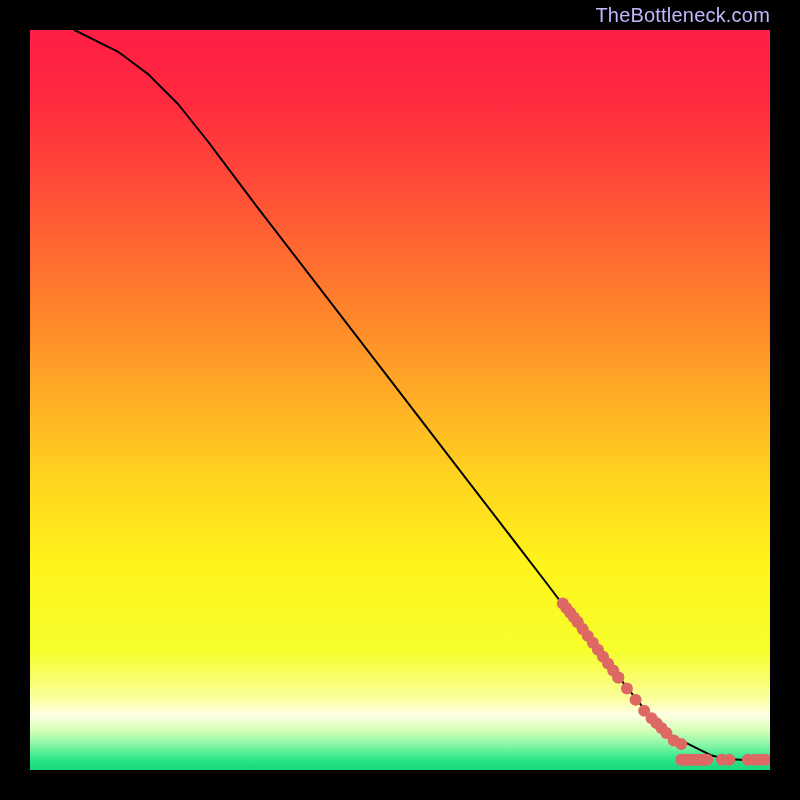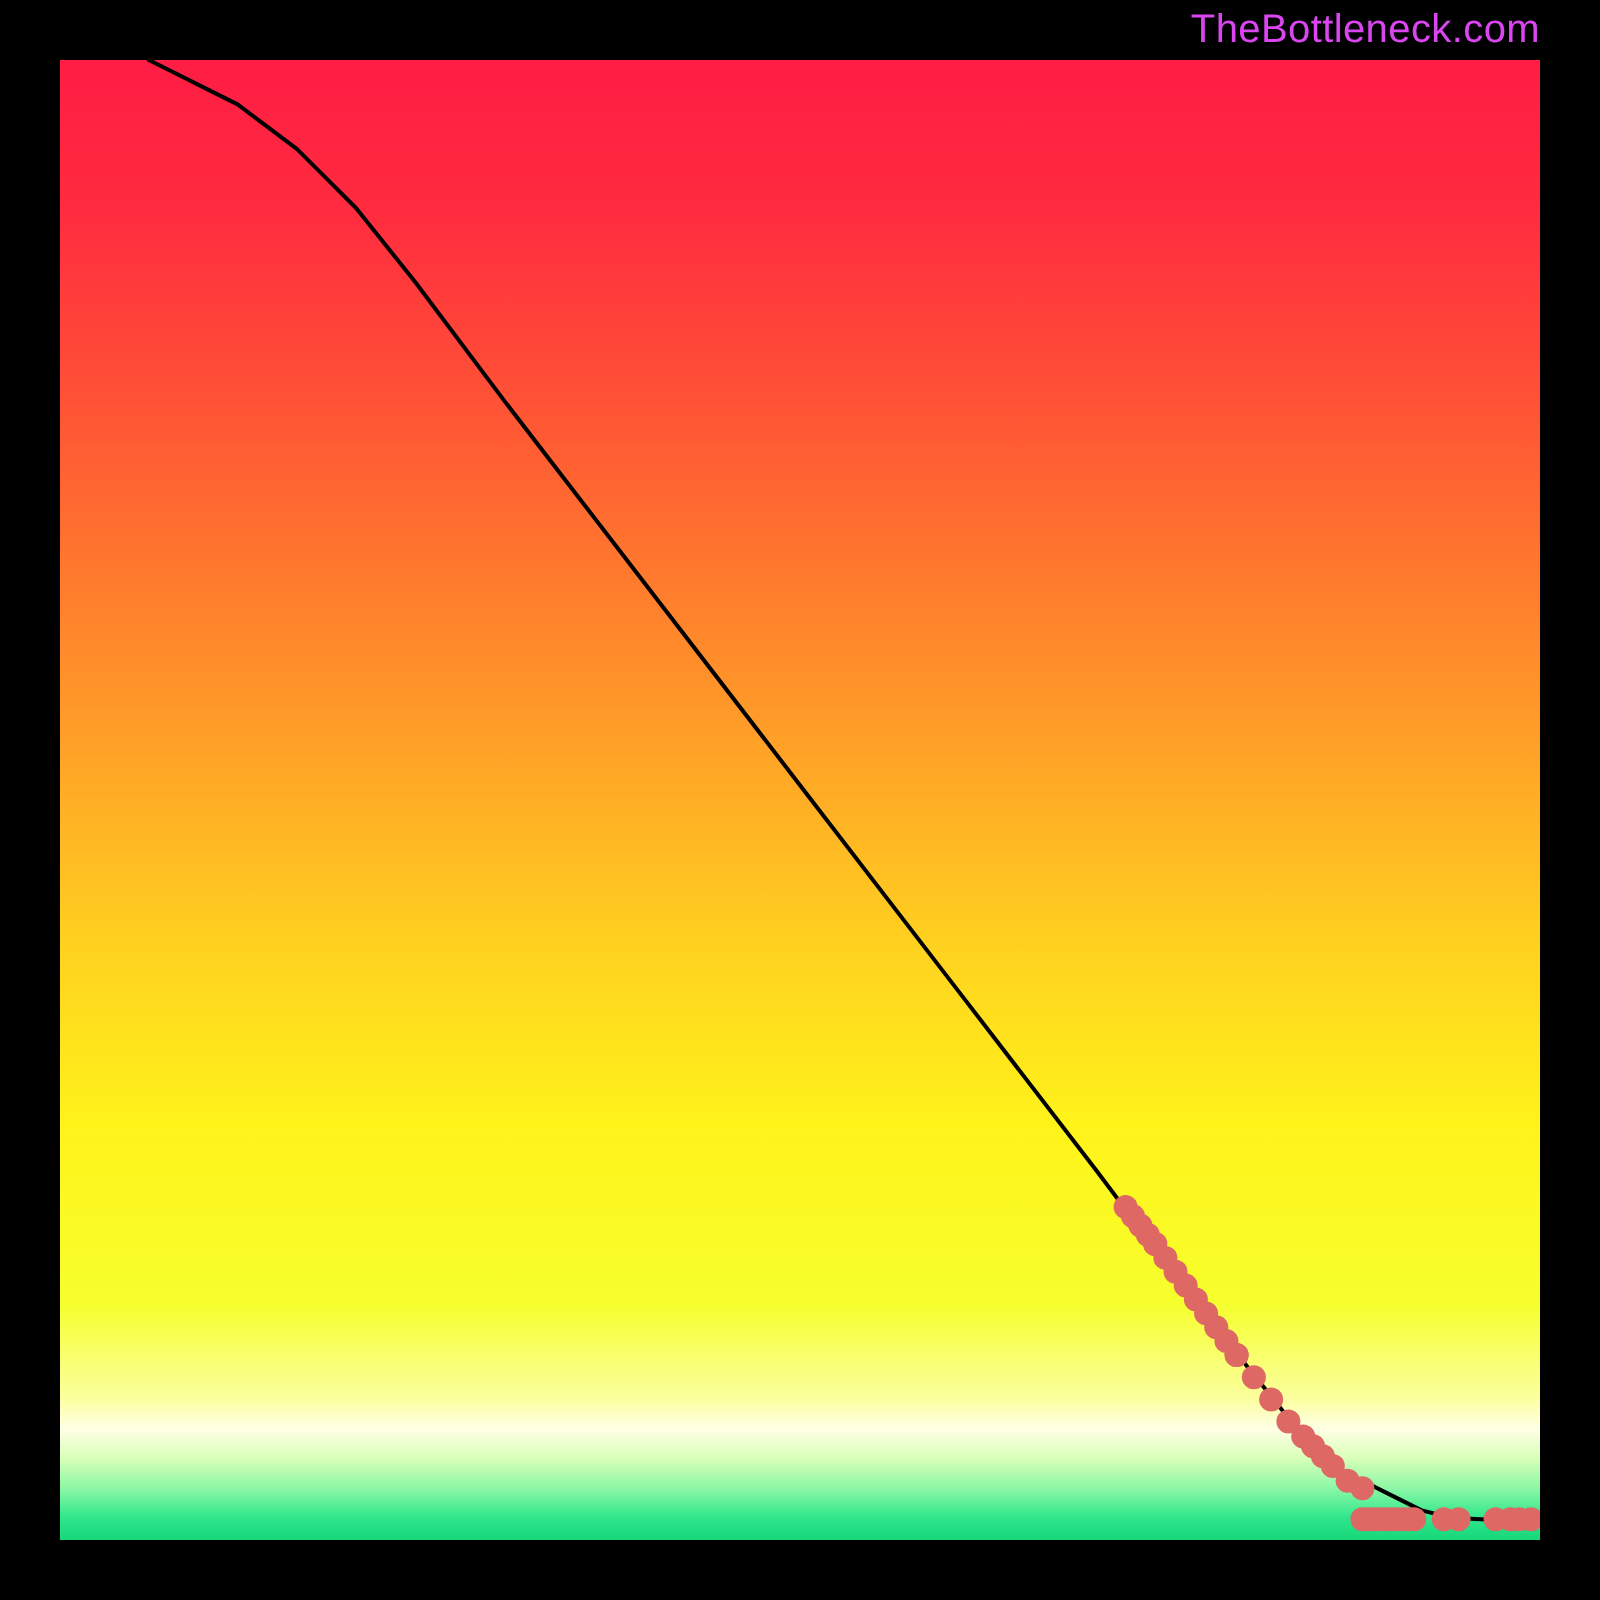--- a/index.html
+++ b/index.html
@@ -13,21 +13,21 @@
   }
   .stage {
     position: relative;
     width: 800px;
     height: 800px;
   }
   .watermark {
     position: absolute;
     top: 4px;
     right: 30px;
-    color: #d946ef;
+    color: #c4b5fd;
     font-size: 20px;
     font-weight: 500;
     letter-spacing: 0.2px;
     z-index: 10;
   }
   .plot {
     position: absolute;
     left: 30px;
     top: 30px;
     width: 740px;

